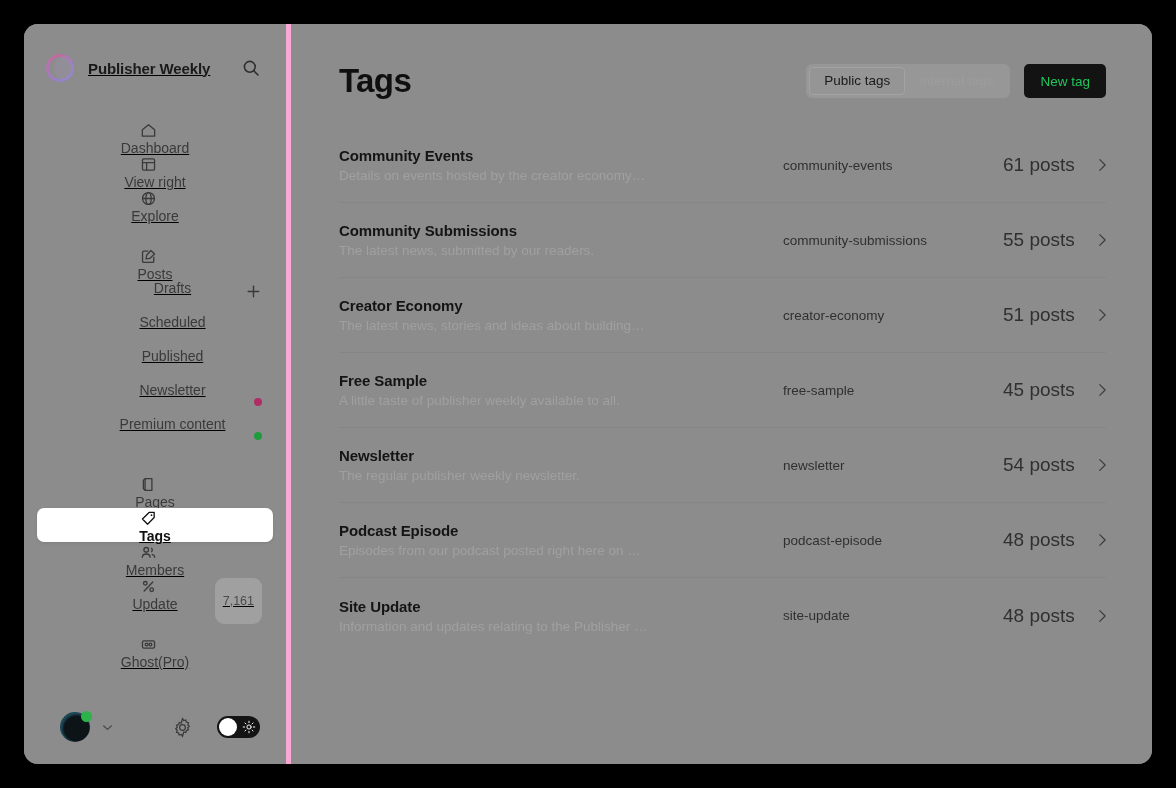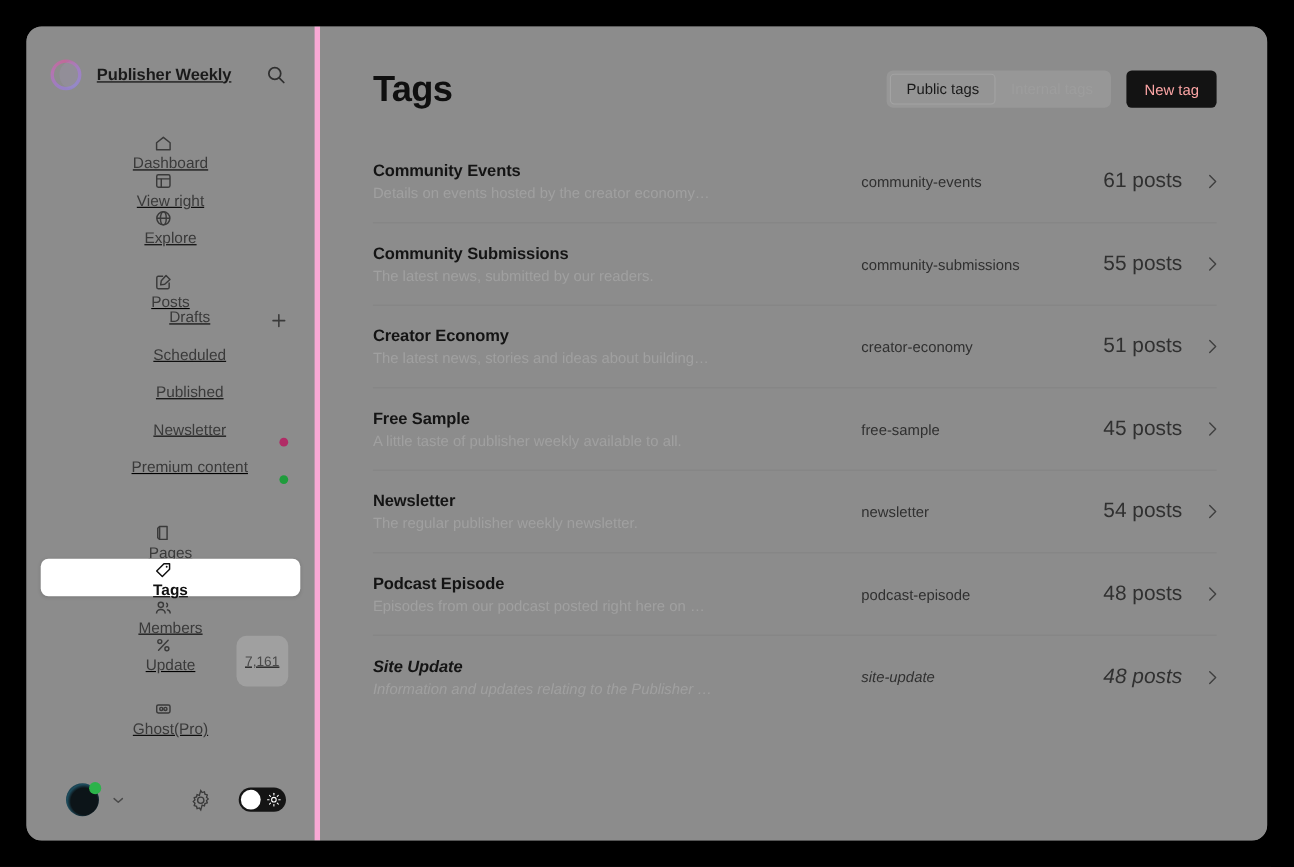--- a/index.html
+++ b/index.html
@@ -179,38 +179,38 @@
     color: #9d9d9d;
   }
   .segmented .seg.selected {
     background: #959595;
     color: #1a1a1a;
     border: 1px solid #a3a3a3;
     line-height: 26px;
   }
   #new-tag-button {
     background: #131313;
-    color: #fca5a5;
+    color: #22c55e;
     font-size: 13.5px;
     border: none;
     border-radius: 5px;
     height: 34px;
     padding: 0 16px;
     cursor: pointer;
     font-family: "Liberation Sans", sans-serif;
   }
 
   #tag-list { padding: 16px 46px 0 48px; }
   .tag-row {
     display: flex; align-items: center;
     height: 75px;
     border-bottom: 1px solid #858585;
     cursor: pointer;
   }
-  .tag-row:last-child { border-bottom: none; font-style: italic; }
+  .tag-row:last-child { border-bottom: none; }
   .tag-main { width: 444px; flex: 0 0 444px; }
   .tag-name {
     font-size: 15px; font-weight: bold; color: #141414;
     letter-spacing: -0.1px;
     margin-bottom: 4px;
   }
   .tag-desc {
     font-size: 13.5px; color: #a0a0a0;
     white-space: nowrap; overflow: hidden; text-overflow: ellipsis;
   }

